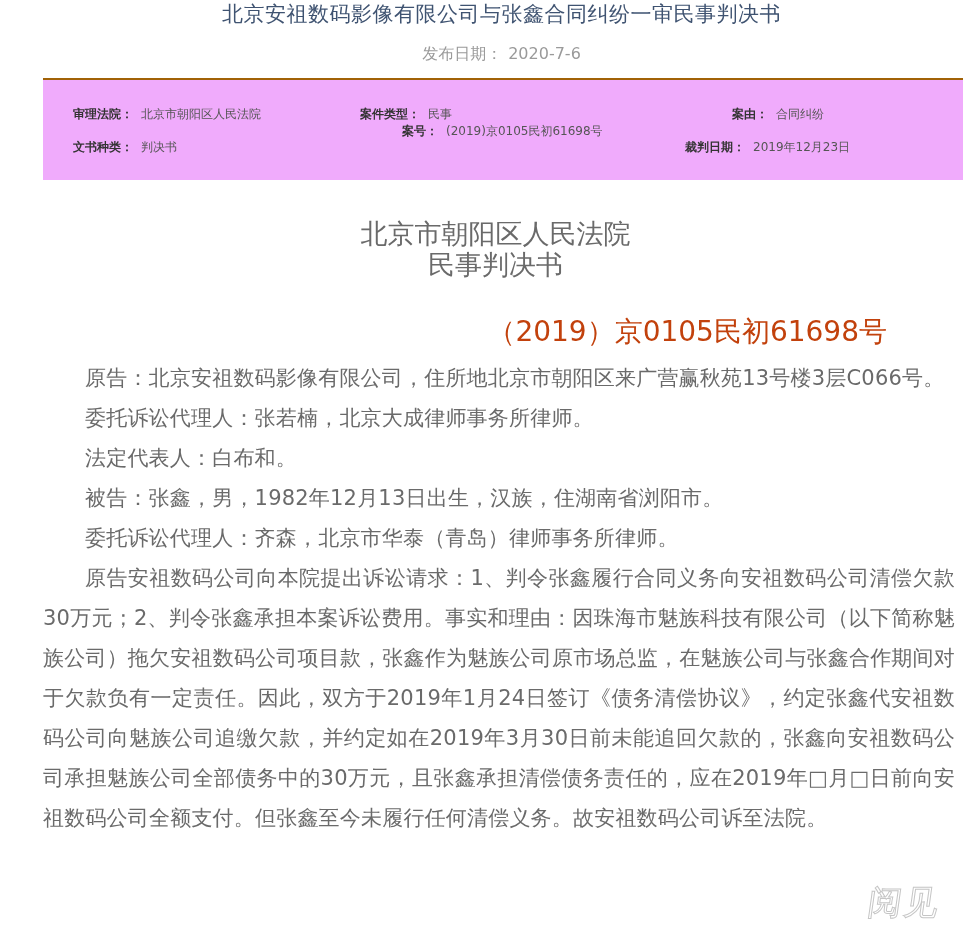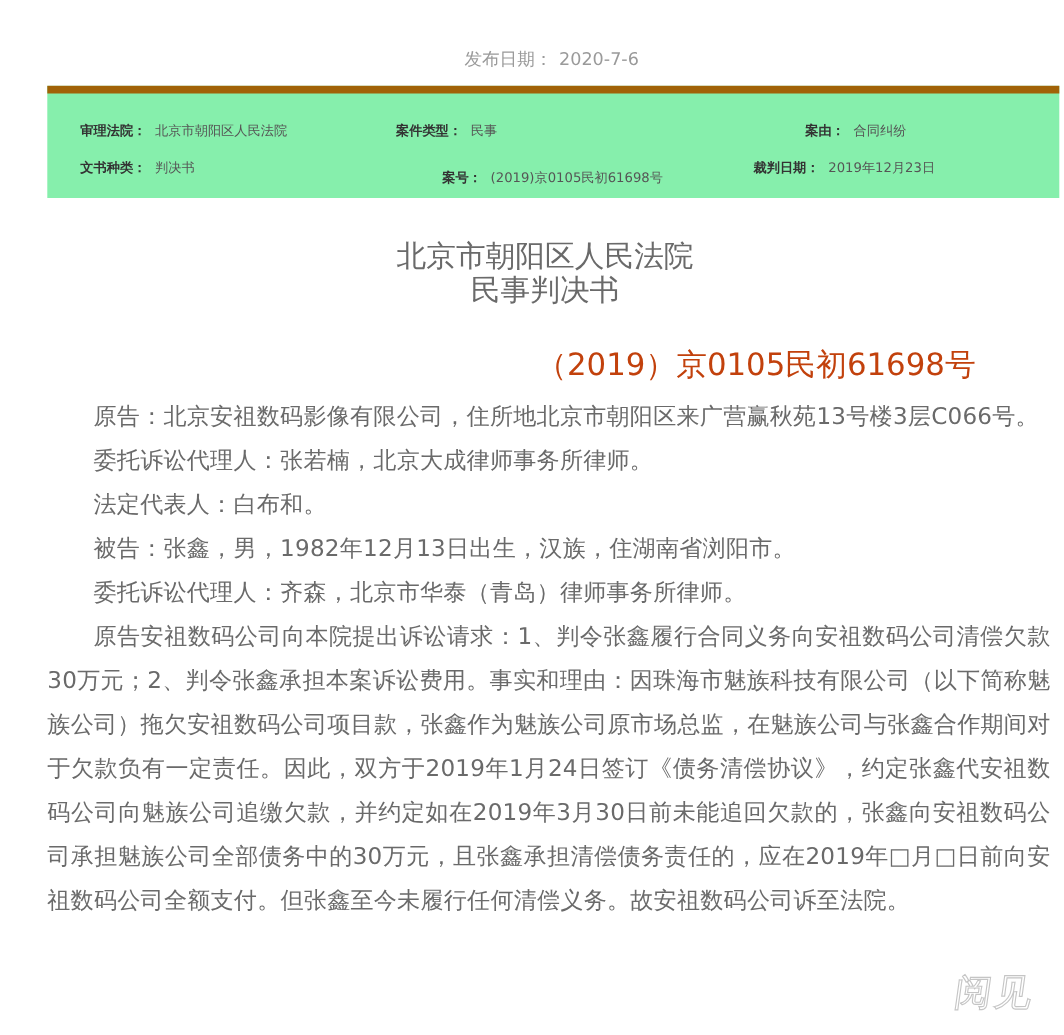--- a/index.html
+++ b/index.html
@@ -23,22 +23,22 @@
     position: absolute; top: 44px; left: 0; width: 100%;
     text-align: center;
     font-size: 16px; color: #9a9a9a;
     padding-left: 36px;
   }
   .publish-date .label { margin-right: 6px; }
 
   .info-box {
     position: absolute; top: 78px; left: 43px;
     width: 920px; height: 102px;
-    background: #86efac;
-    border-top: 7px solid #a16207;
+    background: #f0abfc;
+    border-top: 2px solid #a16207;
   }
   .info-item {
     position: absolute;
     font-size: 12px; line-height: 16px;
     white-space: nowrap;
   }
   .info-item .k { font-weight: bold; color: #333333; }
   .info-item .v { color: #555555; margin-left: 8px; }
 
   .court-heading {
@@ -70,39 +70,40 @@
     -webkit-text-stroke: 1px rgba(150,150,150,0.55);
     letter-spacing: 2px;
     transform: skewX(-8deg);
   }
 </style>
 </head>
 <body>
 
 <div class="page">
 
+  <div class="doc-title">北京安祖数码影像有限公司与张鑫合同纠纷一审民事判决书</div>
 
   <div class="publish-date">
     <span class="label">发布日期：</span><span>2020-7-6</span>
   </div>
 
   <div class="info-box">
     <div class="info-item" style="left:30px; top:26px;">
       <span class="k">审理法院：</span><span class="v">北京市朝阳区人民法院</span>
     </div>
     <div class="info-item" style="left:317px; top:26px;">
       <span class="k">案件类型：</span><span class="v">民事</span>
     </div>
     <div class="info-item" style="left:665px; top:26px;margin-left:24px;">
       <span class="k">案由：</span><span class="v">合同纠纷</span>
     </div>
     <div class="info-item" style="left:30px; top:59px;">
       <span class="k">文书种类：</span><span class="v">判决书</span>
     </div>
-    <div class="info-item" style="left:359px; top:68px;">
+    <div class="info-item" style="left:359px; top:43px;">
       <span class="k">案号：</span><span class="v">(2019)京0105民初61698号</span>
     </div>
     <div class="info-item" style="left:642px; top:59px;">
       <span class="k">裁判日期：</span><span class="v">2019年12月23日</span>
     </div>
   </div>
 
   <div class="court-heading">
     <div>北京市朝阳区人民法院</div>
     <div>民事判决书</div>

